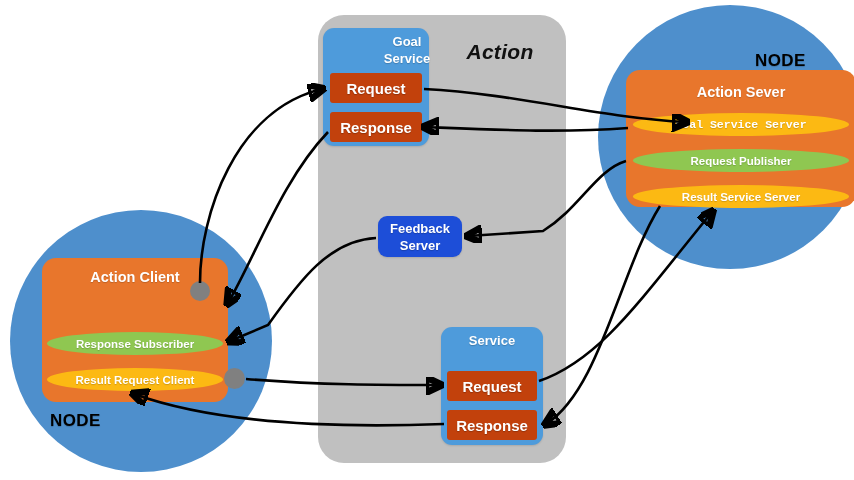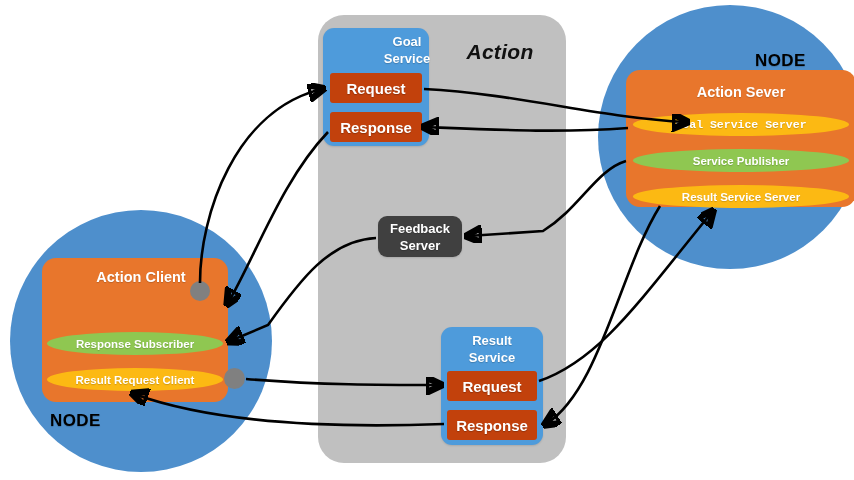--- a/index.html
+++ b/index.html
@@ -65,21 +65,21 @@
   .msg-box{
     background:#c2410c;
     border-radius:3px;
     display:flex;align-items:center;justify-content:center;
     color:#ffffff;font-weight:bold;font-size:15px;
     text-shadow:0 1px 1px rgba(0,0,0,.25);
   }
 
   
   .topic-box{
-    background:#404040;border-radius:9px;
+    background:#1d4ed8;border-radius:9px;
     display:flex;align-items:center;justify-content:center;
     color:#ffffff;font-weight:bold;font-size:13px;text-align:center;
     line-height:17px;
     text-shadow:0 1px 1px rgba(0,0,0,.2);
     box-shadow:0 1px 2px rgba(0,0,0,.12);
   }
 
   
   .dot{border-radius:50%;background:#808080;}
 
@@ -99,31 +99,31 @@
   <div class="abs node-circle" style="left:598px;top:5px;width:264px;height:264px;"></div>
   <div class="abs node-label" style="left:755px;top:51px;">NODE</div>
 
   <div class="abs orange-panel" style="left:626px;top:70px;width:230px;height:137px;"></div>
   <div class="abs orange-title" style="left:626px;top:84px;width:230px;">Action Sever</div>
 
   <div class="abs pill pill-yellow" style="left:633px;top:113px;width:216px;height:23px;font-family:Liberation Mono, monospace;">
     <span>Goal Service Server</span>
   </div>
   <div class="abs pill pill-green" style="left:633px;top:149px;width:216px;height:23px;">
-    <span>Service Publisher</span>
+    <span>Request Publisher</span>
   </div>
   <div class="abs pill pill-yellow" style="left:633px;top:185px;width:216px;height:23px;">
     <span>Result Service Server</span>
   </div>
 
   <div class="abs node-circle" style="left:10px;top:210px;width:262px;height:262px;"></div>
   <div class="abs node-label" style="left:50px;top:411px;">NODE</div>
 
   <div class="abs orange-panel" style="left:42px;top:258px;width:186px;height:144px;"></div>
-  <div class="abs orange-title" style="left:42px;top:269px;width:186px;padding-left:6px;">Action Client</div>
+  <div class="abs orange-title" style="left:42px;top:269px;width:186px;">Action Client</div>
 
   <div class="abs pill pill-green" style="left:47px;top:332px;width:176px;height:23px;">
     <span>Response Subscriber</span>
   </div>
   <div class="abs pill pill-yellow" style="left:47px;top:368px;width:176px;height:23px;">
     <span>Result Request Client</span>
   </div>
 
   <div class="abs svc-box" style="left:323px;top:28px;width:106px;height:118px;"></div>
   <div class="abs svc-title" style="left:323px;top:28px;width:128px;margin-left:20px;">
@@ -139,21 +139,20 @@
 
   <div class="abs topic-box" style="left:378px;top:216px;width:84px;height:41px;">
     <div>
       <div>Feedback</div>
       <div>Server</div>
     </div>
   </div>
 
   <div class="abs svc-box" style="left:441px;top:327px;width:102px;height:118px;"></div>
   <div class="abs svc-title" style="left:441px;top:327px;width:102px;">
-    <div>Result</div>
     <div>Service</div>
   </div>
   <div class="abs msg-box" style="left:447px;top:371px;width:90px;height:30px;">
     <span>Request</span>
   </div>
   <div class="abs msg-box" style="left:447px;top:410px;width:90px;height:30px;">
     <span>Response</span>
   </div>
 
   <div class="abs dot" style="left:190px;top:281px;width:20px;height:20px;"></div>

